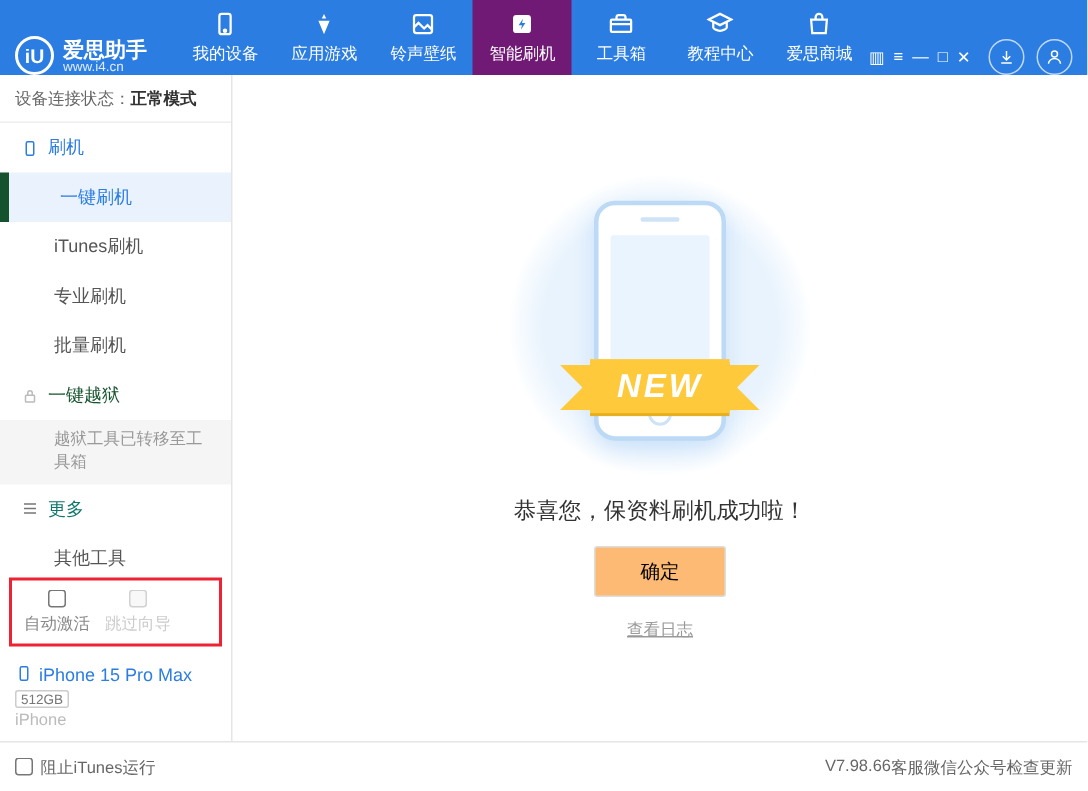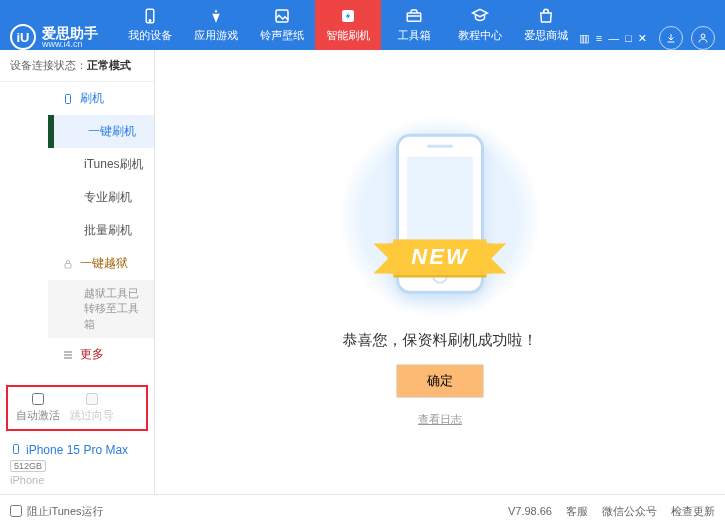--- a/index.html
+++ b/index.html
@@ -4,35 +4,35 @@
 <style>
 * { margin:0; padding:0; box-sizing:border-box; font-family:"Microsoft YaHei",Arial,sans-serif; }
 body { width:725px; height:527px; background:#fff; overflow:hidden; font-size:12px; color:#333; }
 .titlebar { height:50px; background:#2b7de1; display:flex; align-items:flex-end; padding:0 10px; color:#fff; }
 .logo-wrap { display:flex; align-items:center; gap:6px; width:135px; }
 .logo-circ { width:26px; height:26px; border:2px solid #fff; border-radius:50%; display:flex; align-items:center; justify-content:center; font-weight:bold; font-size:13px; }
 .logo-txt .cn { font-size:14px; font-weight:bold; line-height:1; }
 .logo-txt .url { font-size:9px; opacity:.85; line-height:1; }
 .topnav { display:flex; flex:1; height:100%; }
 .topnav-item { width:66px; display:flex; flex-direction:column; align-items:center; justify-content:center; gap:3px; cursor:pointer; font-size:11px; }
-.topnav-item.active { background:#ef4444; }
+.topnav-item.active { background:#701a75; }
 .topnav-item svg { width:18px; height:18px; }
 .win-ctrl { display:flex; align-items:center; gap:8px; font-size:11px; }
 .win-ctrl .mini { display:flex; gap:6px; margin-right:4px; }
 .win-ctrl .mini span { cursor:pointer; }
 .win-ctrl .circ { width:24px; height:24px; border:1.5px solid rgba(255,255,255,.7); border-radius:50%; display:flex; align-items:center; justify-content:center; cursor:pointer; }
 .body { display:flex; height:444px; }
 .sidebar { width:155px; border-right:1px solid #e5e5e5; display:flex; flex-direction:column; }
 .status-row { padding:8px 10px; font-size:11px; color:#666; border-bottom:1px solid #eee; }
 .status-row b { color:#333; }
 .side-scroll { flex:1; overflow:auto; }
-.side-sec { border-bottom:0;margin-left:48px; }
-.side-hdr { display:flex; align-items:center; gap:6px; padding:8px 14px; font-size:12px; color:#b91c1c; cursor:pointer; }
+.side-sec { border-bottom:0; }
+.side-hdr { display:flex; align-items:center; gap:6px; padding:8px 14px; font-size:12px; color:#0f766e; cursor:pointer; }
 .side-hdr.blue { color:#2b7de1; }
-.side-hdr.gray { color:#a16207;align-items:center; }
+.side-hdr.gray { color:#14532d;align-items:center; }
 .side-item { padding:8px 10px 8px 36px; font-size:12px; color:#555; cursor:pointer; }
 .side-item.active { background:#eaf3fd; color:#2b7de1; border-left:6px solid #14532d; padding-left:34px; }
 .side-item.note { background:#f5f5f5; color:#999; font-size:11px; line-height:1.4; padding:6px 10px 6px 36px; cursor:default; }
 .redbox { margin:6px; border:2px solid #e23; padding:6px 8px; display:flex; gap:10px; align-items:center; }
 .redbox label { display:flex; align-items:center; gap:3px; font-size:11px; color:#888; cursor:pointer;flex-direction:column; }
 .redbox label.dis { color:#ccc; }
 .dev-info { padding:6px 10px 8px; }
 .dev-info .name { color:#2b7de1; font-size:12px; display:flex; align-items:flex-start; gap:4px; }
 .dev-info .badge { display:inline-block; border:1px solid #ccc; border-radius:2px; font-size:9px; padding:0 3px; color:#777; margin-top:3px; }
 .dev-info .type { color:#bbb; font-size:11px; margin-top:2px; }
@@ -44,21 +44,21 @@
 .phone::after { content:""; position:absolute; bottom:7px; left:50%; transform:translateX(-50%); width:12px; height:12px; border:2px solid #cfe3f7; border-radius:50%; }
 .screen { position:absolute; top:20px; left:8px; right:8px; bottom:26px; background:#eaf4fe; border-radius:2px; }
 .ribbon { position:absolute; left:50%; top:52%; transform:translate(-50%,-20%); }
 .ribbon-body { background:#ffc93c; color:#fff; font-weight:800; font-size:22px; letter-spacing:2px; padding:5px 18px; font-style:italic; position:relative; box-shadow:0 2px 0 #e6b020;margin-top:32px; }
 .ribbon-body::before,.ribbon-body::after { content:""; position:absolute; top:4px; width:0; height:0; border:15px solid #ffc93c; }
 .ribbon-body::before { left:-20px; border-left-color:transparent; }
 .ribbon-body::after { right:-20px; border-right-color:transparent; }
 .msg { font-size:15px; color:#333; }
 .ok-btn { border:1px solid #ddd; background:#fdba74; padding:7px 30px; font-size:13px; cursor:pointer; border-radius:2px; }
 .loglink { font-size:11px; color:#999; text-decoration:underline; cursor:pointer; }
-.footer { height:33px; border-top:1px solid #e5e5e5; display:flex; align-items:center; padding:0 10px; font-size:11px; color:#666; gap:14px; }
+.footer { height:33px; border-top:1px solid #e5e5e5; display:flex; align-items:center; padding:0 10px; font-size:11px; color:#666; }
 .footer .left { display:flex; align-items:center; gap:5px; }
 .footer .spacer { flex:1; }
 .footer .link { cursor:pointer; }
 .ico { width:12px; height:12px; display:inline-block; }
 input[type=checkbox]{ width:12px; height:12px; }
 </style>
 </head>
 <body>
 
 <div class="titlebar">

